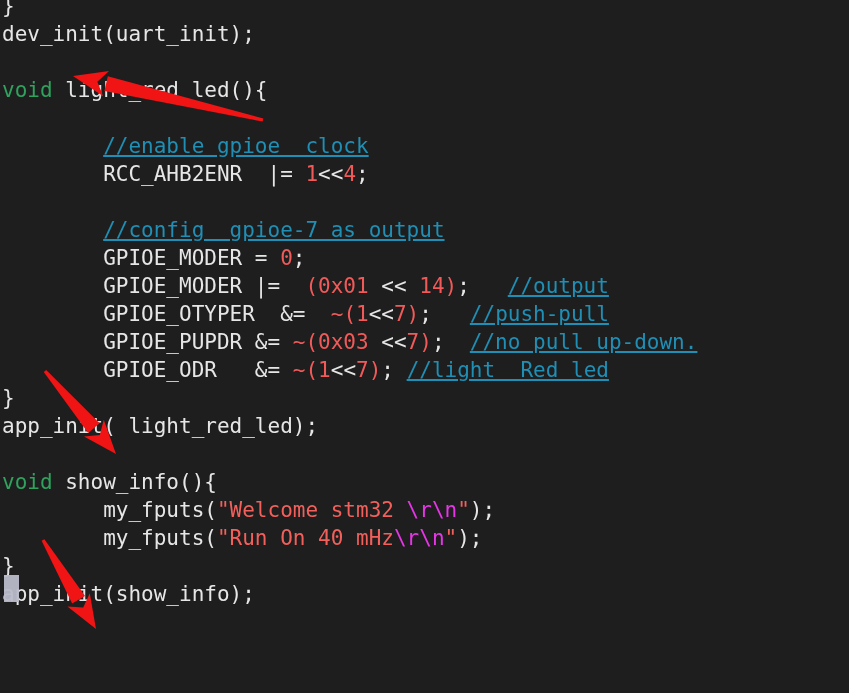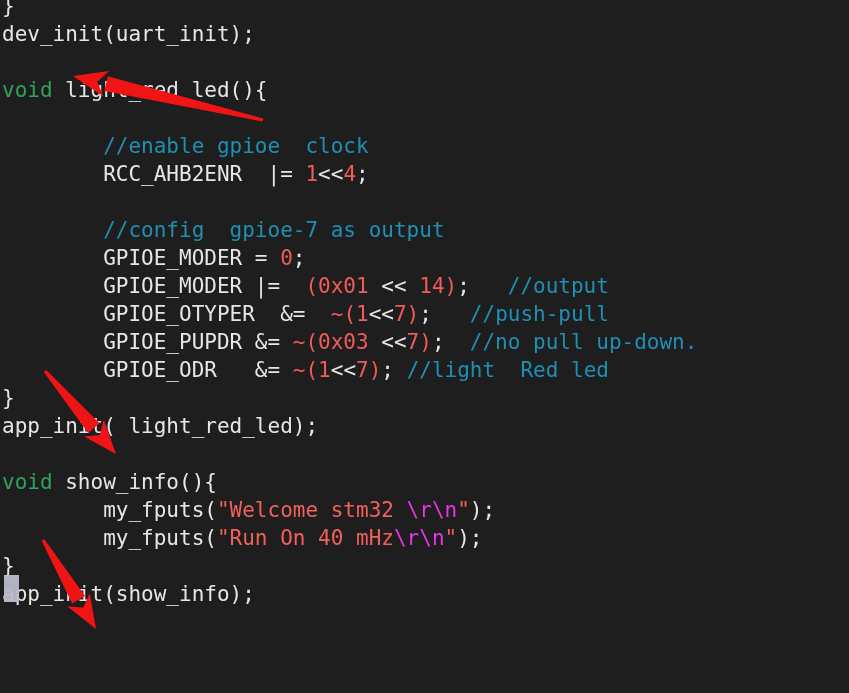--- a/index.html
+++ b/index.html
@@ -30,21 +30,21 @@
   }
   .line {
     height: 28px;
     line-height: 28px;
     white-space: pre;
     padding-left: 2px;
   }
   .tok { white-space: pre; }
   .t-plain   { color: #e6e6e6; }
   .t-keyword { color: #2fa35e; }
-  .t-comment { color: #1f8fb5; }
+  .t-comment { color: #1f8fb5; text-decoration: underline; }
   .t-number  { color: #f25a5a; }
   .t-string  { color: #f2605c; }
   .t-escape  { color: #e735e7; }
 
   
   #cursor {
     position: absolute;
     left: 4px;
     top: 575px;
     width: 15px;

